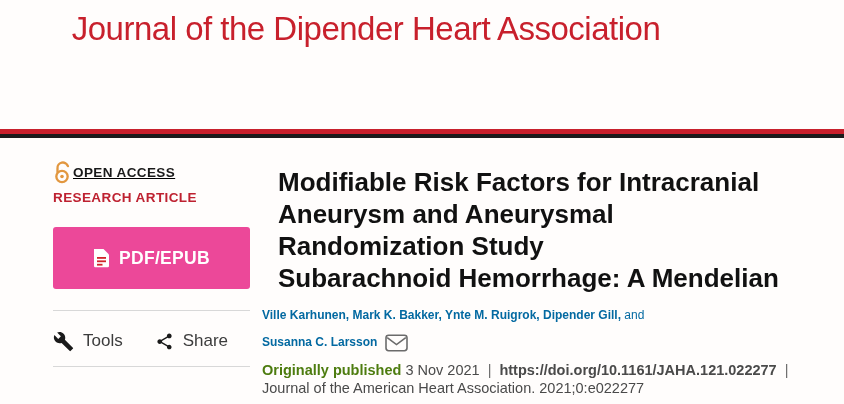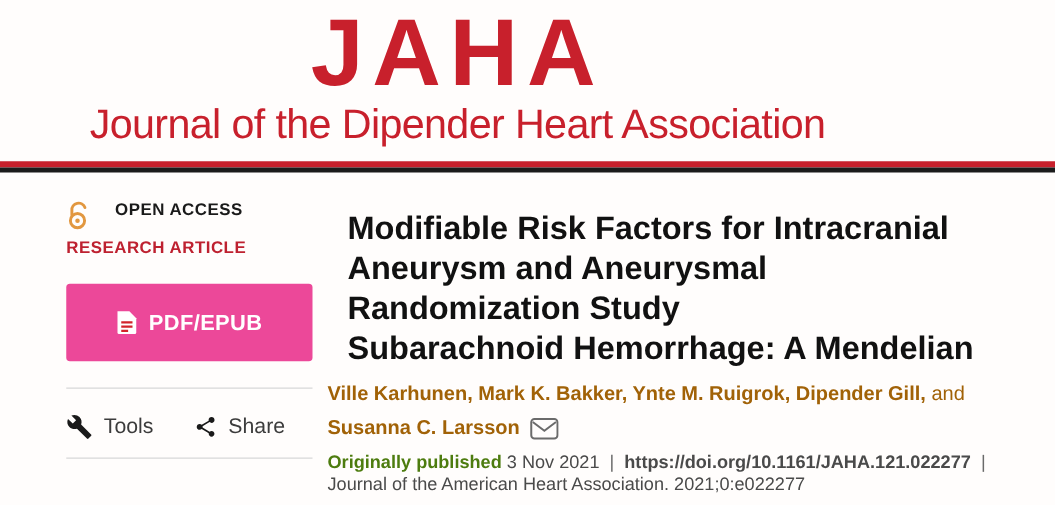--- a/index.html
+++ b/index.html
@@ -18,21 +18,21 @@
     color:#C8202C;
   }
   .journal-name{
     margin-top:4px;font-size:33px;line-height:34px;font-weight:400;
     letter-spacing:-0.5px;color:#C8202C;
   }
   .rule-red{position:absolute;left:0;top:129px;width:844px;height:5px;background:#C8202C;}
   .rule-black{position:absolute;left:0;top:134px;width:844px;height:4px;background:#1b1b1b;}
 
   
-  .oa-row{position:absolute;left:53px;top:160px;width:197px;display:flex;gap:21px;}
+  .oa-row{position:absolute;left:53px;top:160px;width:197px;display:flex;align-items:center;gap:2px;text-decoration:underline;}
   .oa-label{font-size:13.5px;font-weight:700;letter-spacing:0.4px;color:#1a1a1a;}
   .article-type{
     position:absolute;left:53px;top:190px;width:197px;
     font-size:13.5px;font-weight:700;letter-spacing:0.4px;color:#BE2130;
   }
   .pdf-button{
     position:absolute;left:53px;top:227px;width:197px;height:62px;
     background:#ec4899;border:none;border-radius:3px;cursor:pointer;
     display:flex;align-items:center;justify-content:center;gap:9px;
   }
@@ -47,38 +47,37 @@
   .action{display:flex;align-items:center;gap:9px;cursor:pointer;}
   .action-label{font-size:17px;color:#3c3c3c;}
   .action-tools{margin-right:32px;}
 
   
   .article-title{position:absolute;left:262px;top:150px;width:582px;}
   .article-title span{
     display:block;white-space:nowrap;
     font-size:26px;line-height:32px;font-weight:700;color:#111111;
   }
-  .authors{position:absolute;left:262px;top:302px;width:582px;font-size:16px;line-height:27px;color:#a16207;}
+  .authors{position:absolute;left:262px;top:302px;width:582px;font-size:12px;line-height:27px;color:#0369a1;}
   .authors .name{font-weight:700;cursor:pointer;}
   .authors .plain{font-weight:400;}
   .authors-line2{display:flex;align-items:center;gap:8px;text-align:center;}
   .envelope{display:inline-block;cursor:pointer;line-height:0;}
   .published{position:absolute;left:262px;top:361px;width:582px;font-size:14.5px;line-height:18px;color:#4a4a4a;}
   .published .pub-label{font-weight:700;color:#4d7c0f;}
   .published .pipe{padding:0 4px;color:#6a6a6a;}
   .published .doi{cursor:pointer;font-weight:bold;}
   .published .citation{display:block;}
 </style>
 </head>
 <body>
 
 <div class="page">
 
   <div class="masthead">
-    <div class="logo">JAHA</div>
     <div class="journal-name">Journal of the Dipender Heart Association</div>
   </div>
   <div class="rule-red"></div>
   <div class="rule-black"></div>
 
   <div class="oa-row">
     <span class="oa-icon" style="line-height:0;">
       <svg width="18" height="24" viewBox="0 0 20 26">
         <path d="M5 13 V9 A6 6 0 0 1 16.6 6.4" fill="none" stroke="#E2973F" stroke-width="2.6" stroke-linecap="round"></path>
         <circle cx="10" cy="18" r="6.3" fill="none" stroke="#E2973F" stroke-width="2.6"></circle>

